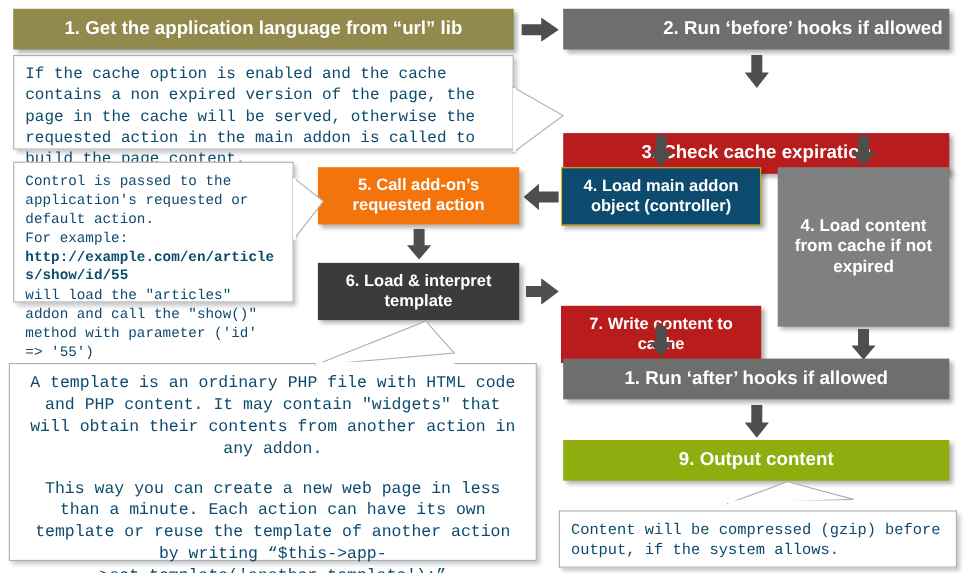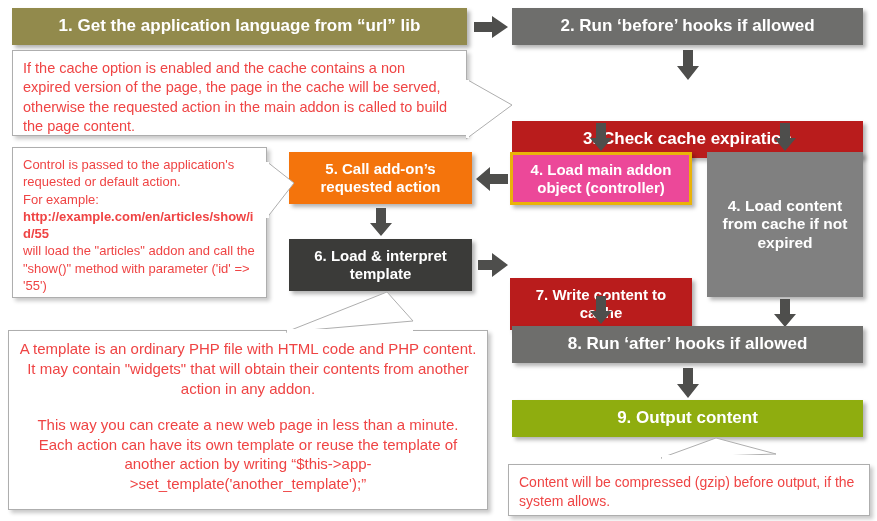--- a/index.html
+++ b/index.html
@@ -26,35 +26,36 @@
     padding:2px 6px;
     box-shadow:3px 3px 4px rgba(0,0,0,0.30);
   }
   .pbox span{display:block;width:100%;}
 
   .c-olive { background:#928a4c; }
   .c-gray  { background:#6e6e6c; }
   .c-dark  { background:#b91c1c;margin-top:39px; }
   .c-darker{ background:#3b3b39; }
   .c-orange{ background:#f4740c; }
-  .c-red   { background:#ec4899; border:3px solid #eab308; }
+  .c-red   { background:#0c4a6e; border:1px solid #eab308; }
   .c-green { background:#8fad0f; }
   .c-midgray{ background:#808080;text-align:center; }
 
   
   .note{
     position:absolute;
     background:#ffffff;
     border:1px solid #aeaeae;
     box-sizing:border-box;
     box-shadow:3px 3px 4px rgba(0,0,0,0.22);
     font-weight:normal;
-    color:#ef4444;
+    color:#0c4a6e;
     line-height:1.33;
     padding:8px 10px;
+    font-family:Liberation Mono, monospace;
   }
   .note p{margin:0;}
   .note p.gap{margin-top:1.05em;}
   .note .bold{font-weight:bold;}
 
   
   .tail{position:absolute;}
 
   
   .arrow{position:absolute;}
@@ -65,21 +66,21 @@
 <div id="canvas">
 
   <div class="pbox c-olive" style="left:12px;top:8px;width:455px;height:37px;font-size:17px;">
     <span>1. Get the application language from “url” lib</span>
   </div>
 
   <svg class="arrow" style="left:474px;top:16px;" width="34" height="22" viewBox="0 0 34 22">
     <polygon points="0,6 18,6 18,0 34,11 18,22 18,16 0,16" fill="#4e4e4c"></polygon>
   </svg>
 
-  <div class="pbox c-gray" style="left:512px;top:8px;width:351px;height:37px;font-size:17px;">
+  <div class="pbox c-gray" style="left:512px;top:8px;width:351px;height:37px;font-size:17px;text-align:right;">
     <span>2. Run ‘before’ hooks if allowed</span>
   </div>
 
   <svg class="arrow" style="left:677px;top:50px;" width="22" height="30" viewBox="0 0 22 30">
     <polygon points="6,0 16,0 16,16 22,16 11,30 0,16 6,16" fill="#4e4e4c"></polygon>
   </svg>
 
   <div class="pbox c-dark" style="left:512px;top:82px;width:351px;height:37px;font-size:17px;">
     <span>3. Check cache expiration</span>
   </div>
@@ -114,21 +115,21 @@
   </svg>
 
   <div class="pbox c-orange" style="left:289px;top:152px;width:183px;height:52px;font-size:15px;">
     <span>5. Call add-on’s requested action</span>
   </div>
 
   <svg class="arrow" style="left:370px;top:208px;" width="22" height="28" viewBox="0 0 22 28">
     <polygon points="6,0 16,0 16,15 22,15 11,28 0,15 6,15" fill="#4e4e4c"></polygon>
   </svg>
 
-  <div class="note" style="left:12px;top:147px;width:255px;height:151px;font-size:13px;">
+  <div class="note" style="left:12px;top:147px;width:255px;height:128px;font-size:13px;">
     <p>Control is passed to the application's requested or default action.</p>
     <p>For example:</p>
     <p class="bold" style="word-break:break-all;">http://example.com/en/articles/show/id/55</p>
     <p>will load the "articles" addon and call the "show()" method with parameter ('id' =&gt; '55')</p>
   </div>
 
   <svg class="tail" style="left:266px;top:160px;" width="30" height="60" viewBox="0 0 30 60">
     <polygon points="0,1 28,23 0,59" fill="#ffffff" stroke="#aeaeae" stroke-width="1"></polygon>
     <rect x="0" y="2" width="3" height="56" fill="#ffffff"></rect>
   </svg>
@@ -157,21 +158,21 @@
     <p>A template is an ordinary PHP file with HTML code and PHP content. It may contain "widgets" that will obtain their contents from another action in any addon.</p>
     <p class="gap">This way you can create a new web page in less than a minute. Each action can have its own template or reuse the template of another action by writing “$this-&gt;app-&gt;set_template('another_template');”</p>
   </div>
 
   <svg class="tail" style="left:285px;top:291px;" width="130" height="42" viewBox="0 0 130 42">
     <polygon points="1,41 102,1 128,30" fill="#ffffff" stroke="#aeaeae" stroke-width="1"></polygon>
     <rect x="2" y="38" width="126" height="4" fill="#ffffff"></rect>
   </svg>
 
   <div class="pbox c-gray" style="left:512px;top:326px;width:351px;height:37px;font-size:17px;">
-    <span>8. Run ‘after’ hooks if allowed</span>
+    <span>1. Run ‘after’ hooks if allowed</span>
   </div>
 
   <svg class="arrow" style="left:677px;top:368px;" width="22" height="30" viewBox="0 0 22 30">
     <polygon points="6,0 16,0 16,16 22,16 11,30 0,16 6,16" fill="#4e4e4c"></polygon>
   </svg>
 
   <div class="pbox c-green" style="left:512px;top:400px;width:351px;height:37px;font-size:17px;">
     <span>9. Output content</span>
   </div>
 

